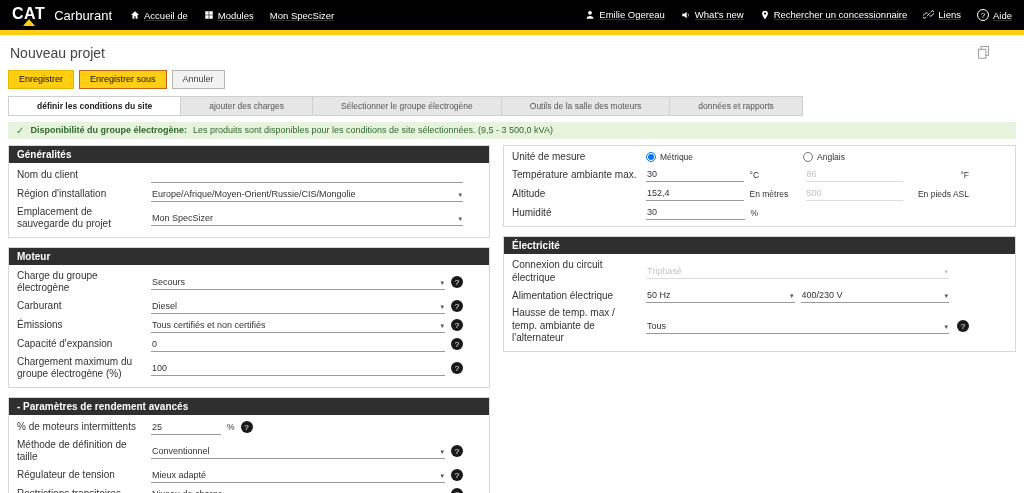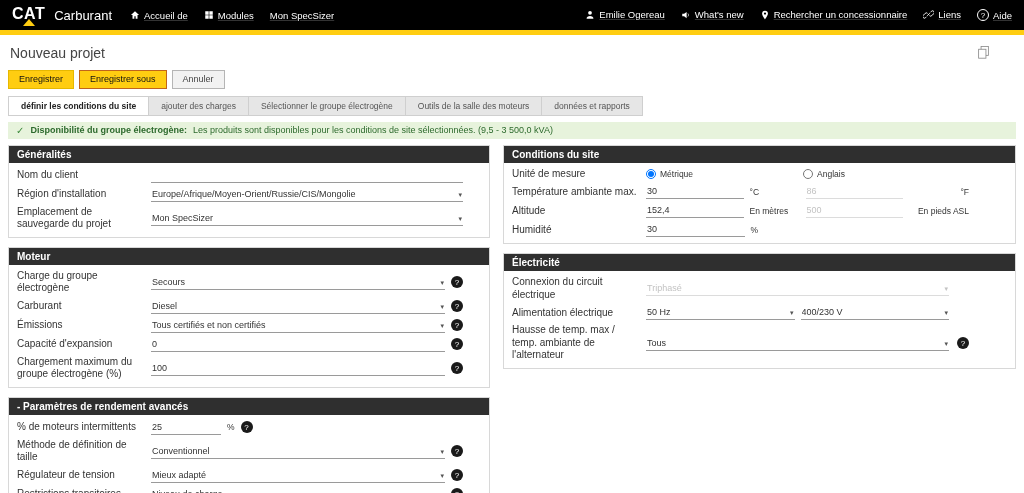--- a/index.html
+++ b/index.html
@@ -27,21 +27,21 @@
   .titlerow h1 { font-size:14px; font-weight:400; color:#444; }
   .copyicon { cursor:pointer; margin-right:24px; }
 
   .btnrow { display:flex; gap:5px; margin-top:6px; }
   .btn { font-size:9px; padding:3px 10px; border:1px solid transparent; cursor:pointer; font-family:inherit; line-height:1.2; }
   .btn.yellow { background:#FFCD11; border-color:#e6b800; color:#111; }
   .btn.yellow.outline { border-color:#c0651b; }
   .btn.gray { background:#f2f2f2; border-color:#b5b5b5; color:#444; }
 
   .tabs { display:flex; margin-top:7px; }
-  .tab { font-size:8.5px; padding:4px 12px; background:#e6e6e6; border:1px solid #cfcfcf; border-left:none; color:#555; cursor:pointer; white-space:nowrap; }
+  .tab { font-size:8.5px; padding:4px 28px; background:#e6e6e6; border:1px solid #cfcfcf; border-left:none; color:#555; cursor:pointer; white-space:nowrap; }
   .tab:first-child { border-left:1px solid #cfcfcf; }
   .tab.active { background:#fff; color:#222; font-weight:bold; }
 
   .alert { margin-top:6px; background:#e7f3dc; padding:3px 8px; display:flex; align-items:center; gap:6px; font-size:9px; }
   .alert .chk { color:#3c8a3c; font-weight:bold; font-size:10px; }
   .alert .b { font-weight:bold; color:#2d6a2d; }
   .alert .t { color:#2d6a2d; }
 
   .cols { display:flex; gap:13px; margin-top:6px; align-items:flex-start; }
   .col-left { width:482px; flex-shrink:0; display:flex; flex-direction:column; gap:9px; }
@@ -308,21 +308,20 @@
               </div>
             </div>
 
           </div>
         </section>
       </div>
 
       <div class="col-right">
 
         <section class="panel">
-          <div class="panel-h">Conditions du site</div>
           <div class="panel-b">
             <div class="frow">
               <label class="flabel">Unité de mesure</label>
               <div class="fwrap">
                 <label class="radio">
                   <input type="radio" name="unit" checked="" style="">
                   <span>Métrique</span>
                 </label>
                 <label class="radio second">
                   <input type="radio" name="unit" style="">

